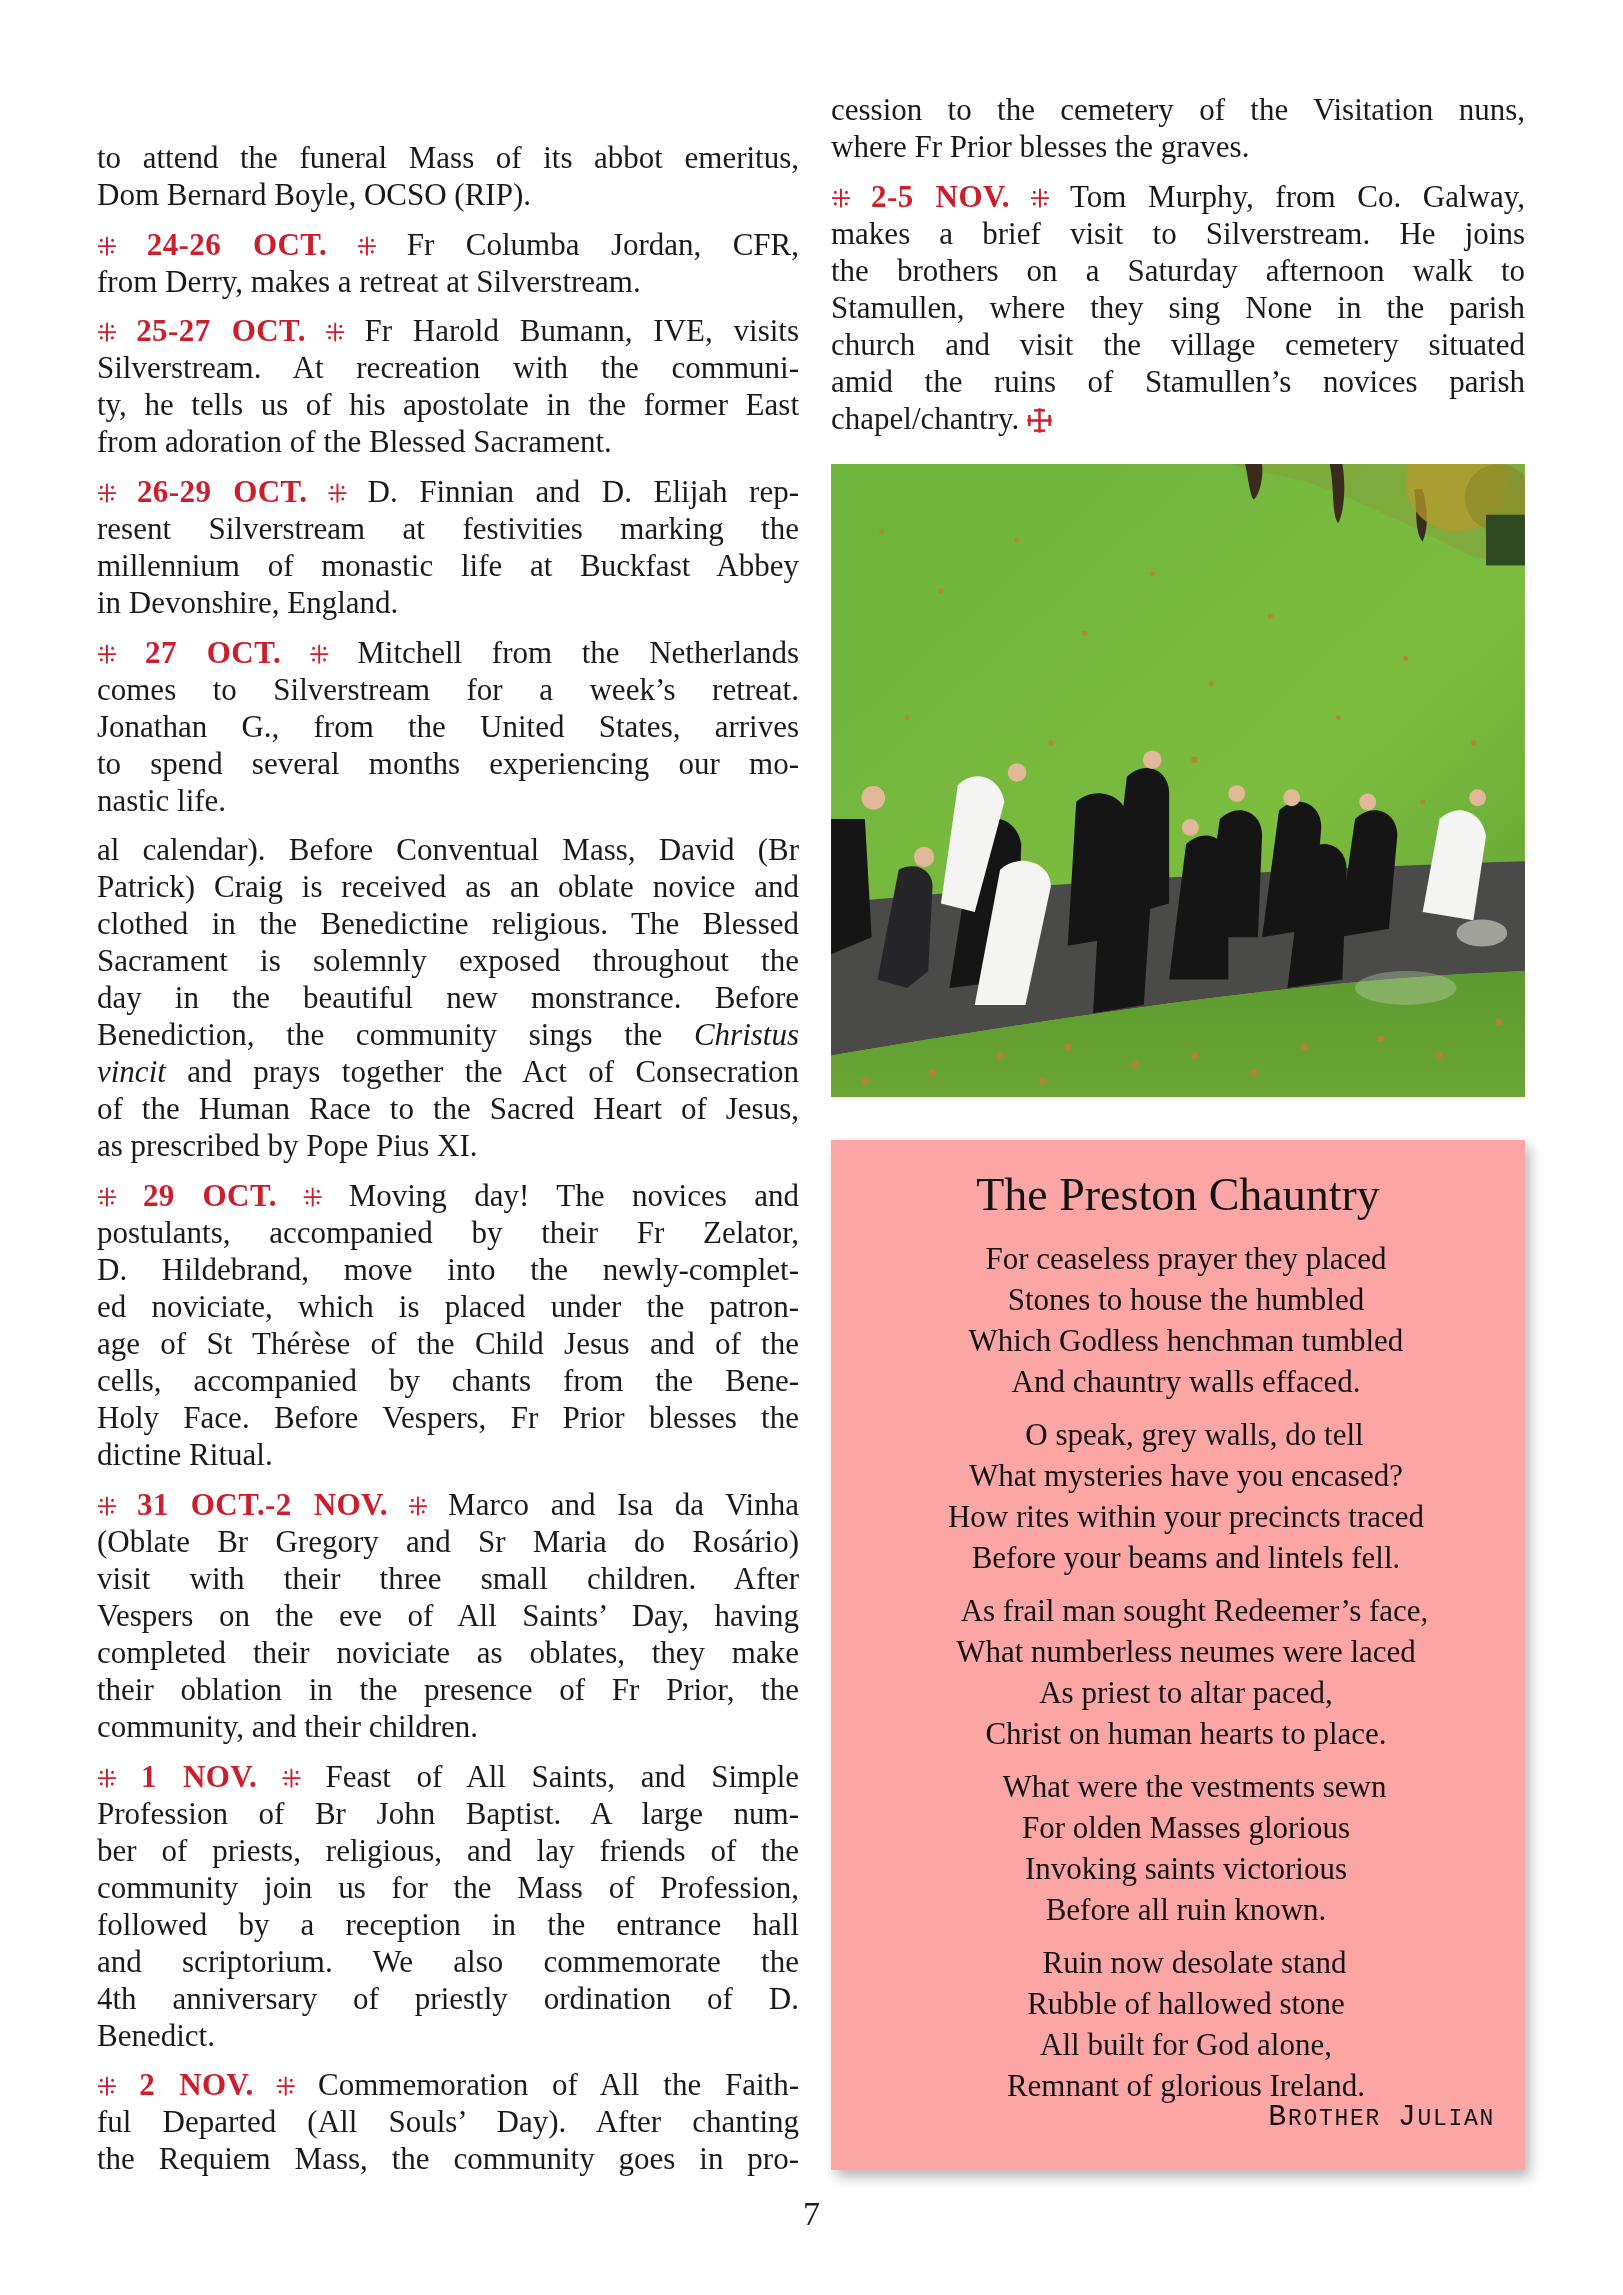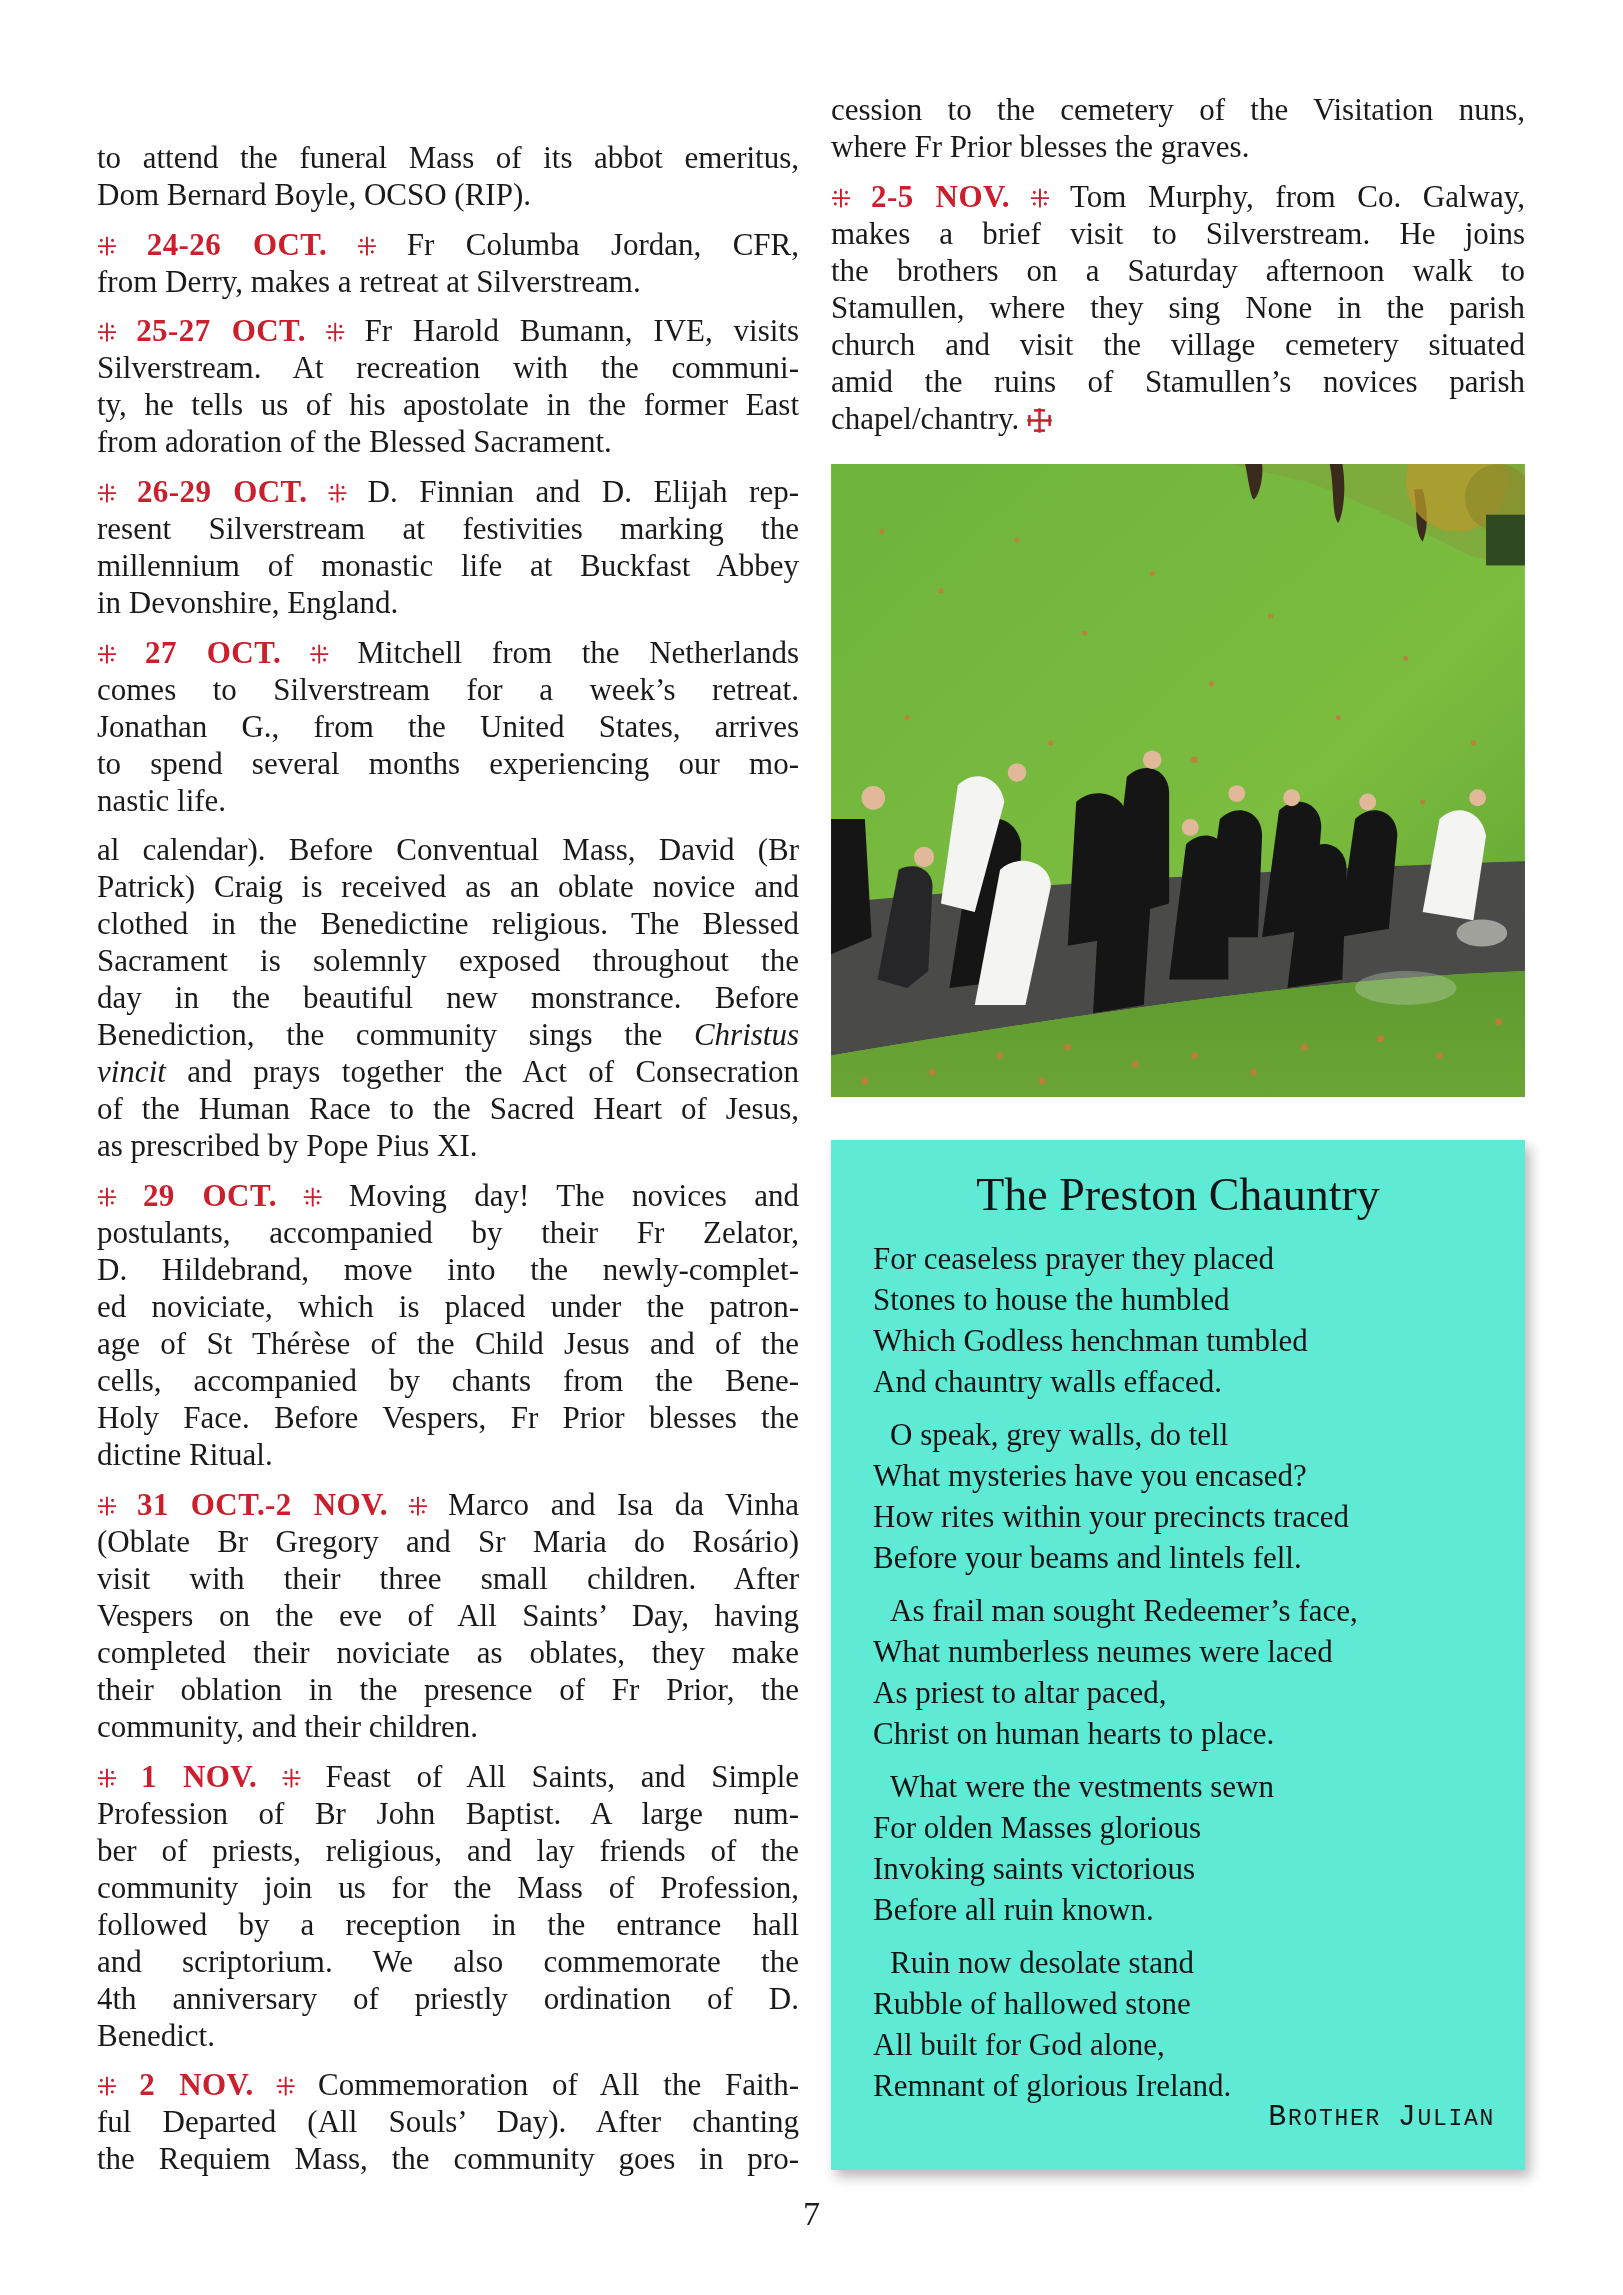--- a/index.html
+++ b/index.html
@@ -13,25 +13,25 @@
           white-space: nowrap; text-align: justify; text-align-last: justify; overflow: visible; }
   .line.last { text-align-last: left; }
   .head { color: #cc1f2d; font-weight: bold; letter-spacing: 0.4px; }
   .mark { color: #cc1f2d; font-weight: normal; font-size: 25px; }
   .it { font-style: italic; }
   .cross-icon { display: inline-block; width: 27px; height: 27px; vertical-align: -5px; margin-left: 6.8px; }
 
   #photo { position: absolute; left: 831px; top: 464px; width: 694px; height: 633px; overflow: hidden; }
 
   #poem-box { position: absolute; left: 831px; top: 1140px; width: 694px; height: 1030px;
-              background: #5eead4; box-shadow: 5px 6.8px 12px rgba(0,0,0,0.28); }
+              background: #fca5a5; box-shadow: 5px 6.8px 12px rgba(0,0,0,0.28); }
   #poem-title { position: absolute; left: 0; top: 25px; width: 694px; text-align: center;
                 font-family: "Liberation Serif", serif; font-size: 46px; line-height: 59px; color: #141414; }
   #poem-body { position: absolute; left: 42px; top: 98px; width: 626px; }
-  .stanza { margin-bottom: 12px; }
+  .stanza { margin-bottom: 12px; text-align: center; }
   .pline { font-family: "Liberation Serif", serif; font-size: 31px; line-height: 41px; height: 41px;
            white-space: nowrap; color: #141414; }
   .pline.indent { padding-left: 17px; }
   #poem-sig { position: absolute; right: 30px; top: 960px; font-family: Liberation Mono, monospace;
               font-size: 25px; font-variant: small-caps; letter-spacing: 1.7px; color: #141414; }
   #poem-sig .cap { font-size: 30px; }
 
   #page-number { position: absolute; left: 799px; top: 2195px; width: 25px; text-align: center;
                  font-family: "Liberation Serif", serif; font-size: 34px; color: #1a1a1a; }
 </style>

